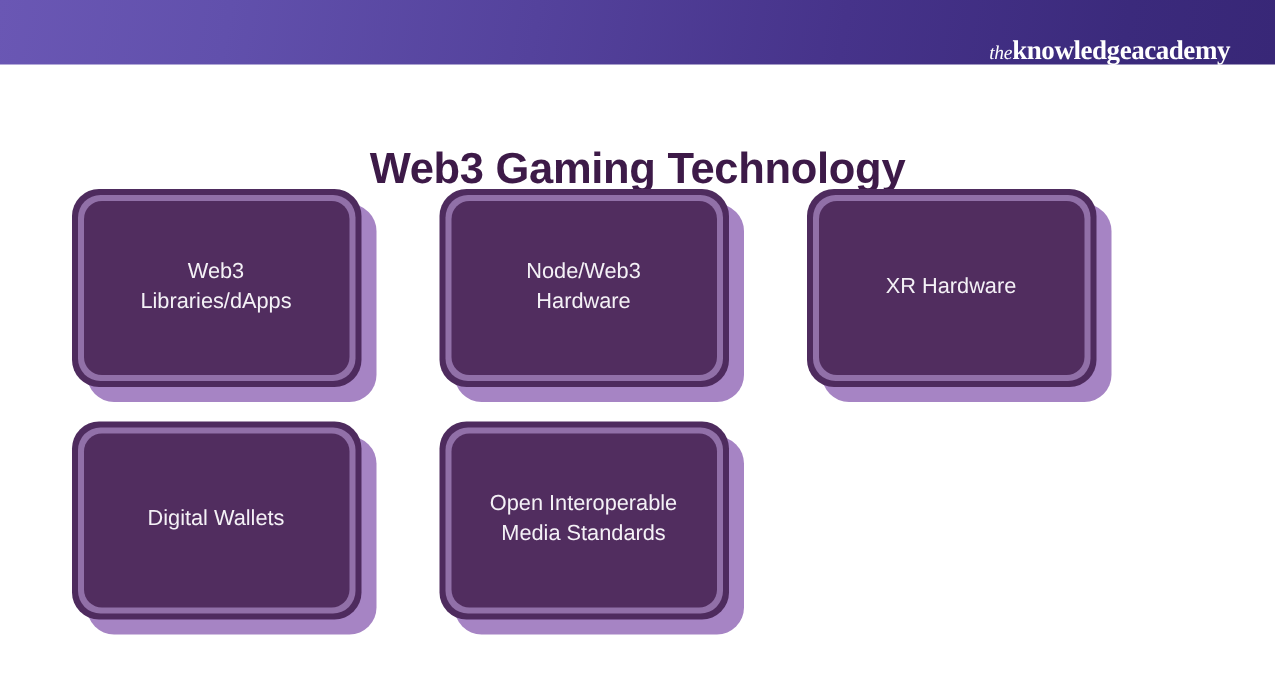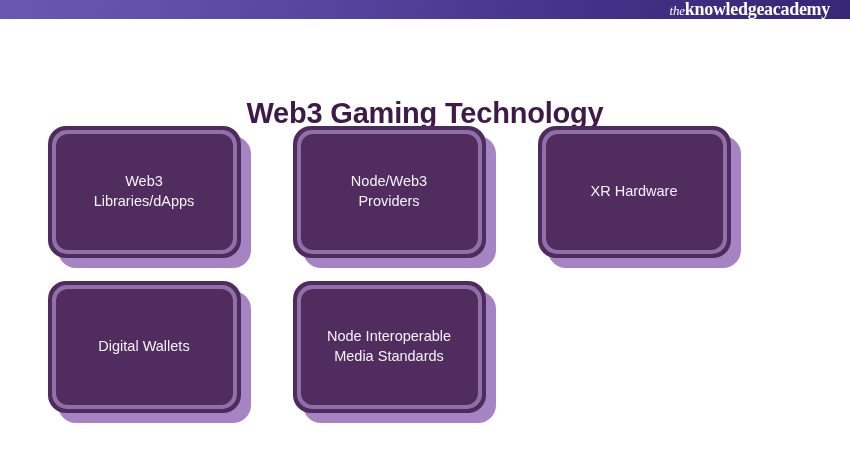--- a/index.html
+++ b/index.html
@@ -14,27 +14,27 @@
     overflow: hidden;
     position: relative;
   }
 
   
   .header {
     position: absolute;
     top: 0;
     left: 0;
     width: 850px;
-    height: 19px;
+    height: 43px;
     background: linear-gradient(100deg, #6a57b4 0%, #6150ac 18%, #54429c 42%, #46338a 66%, #3b2a7c 88%, #382777 100%);
     display: flex;
-    align-items: flex-start;
+    align-items: flex-end;
     justify-content: flex-end;
     box-sizing: border-box;
-    padding-right: 20px;
+    padding-right: 30px;
   }
   .logo {
     color: #ffffff;
     font-family: "Liberation Serif", serif;
     white-space: nowrap;
     line-height: 1;
     display: inline-block;
   }
   .logo .logo-the {
     font-style: italic;
@@ -159,21 +159,21 @@
     </div>
   </div>
 
 
   <div class="card">
     <div class="card-shadow"></div>
     <div class="card-outer">
       <div class="card-mid">
         <div class="card-inner">
           <span class="card-label">Node/Web3
-Providers</span>
+Hardware</span>
         </div>
       </div>
     </div>
   </div>
 
   <div class="card">
     <div class="card-shadow"></div>
     <div class="card-outer">
       <div class="card-mid">
         <div class="card-inner">
@@ -192,20 +192,20 @@
         </div>
       </div>
     </div>
   </div>
 
   <div class="card">
     <div class="card-shadow"></div>
     <div class="card-outer">
       <div class="card-mid">
         <div class="card-inner">
-          <span class="card-label">Node Interoperable
+          <span class="card-label">Open Interoperable
 Media Standards</span>
         </div>
       </div>
     </div>
   </div>
 
 </div>
 
 </body></html>

